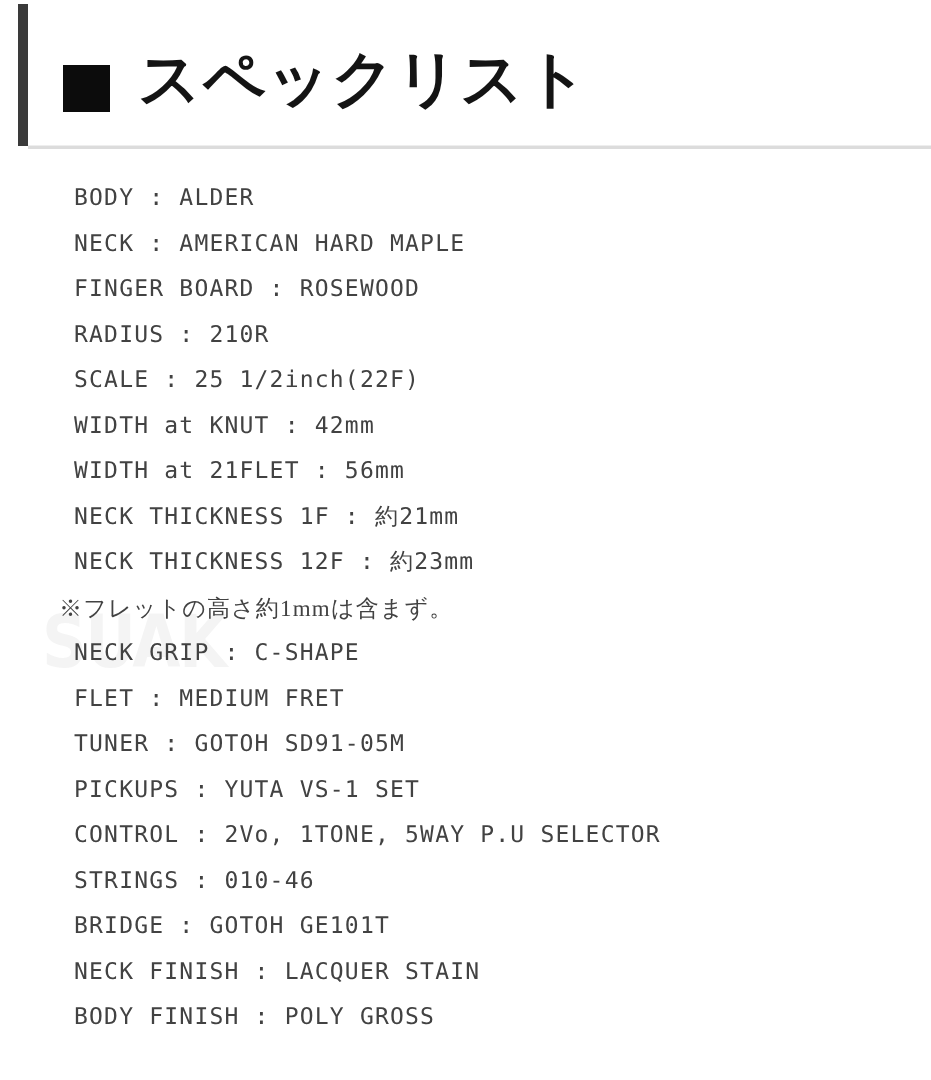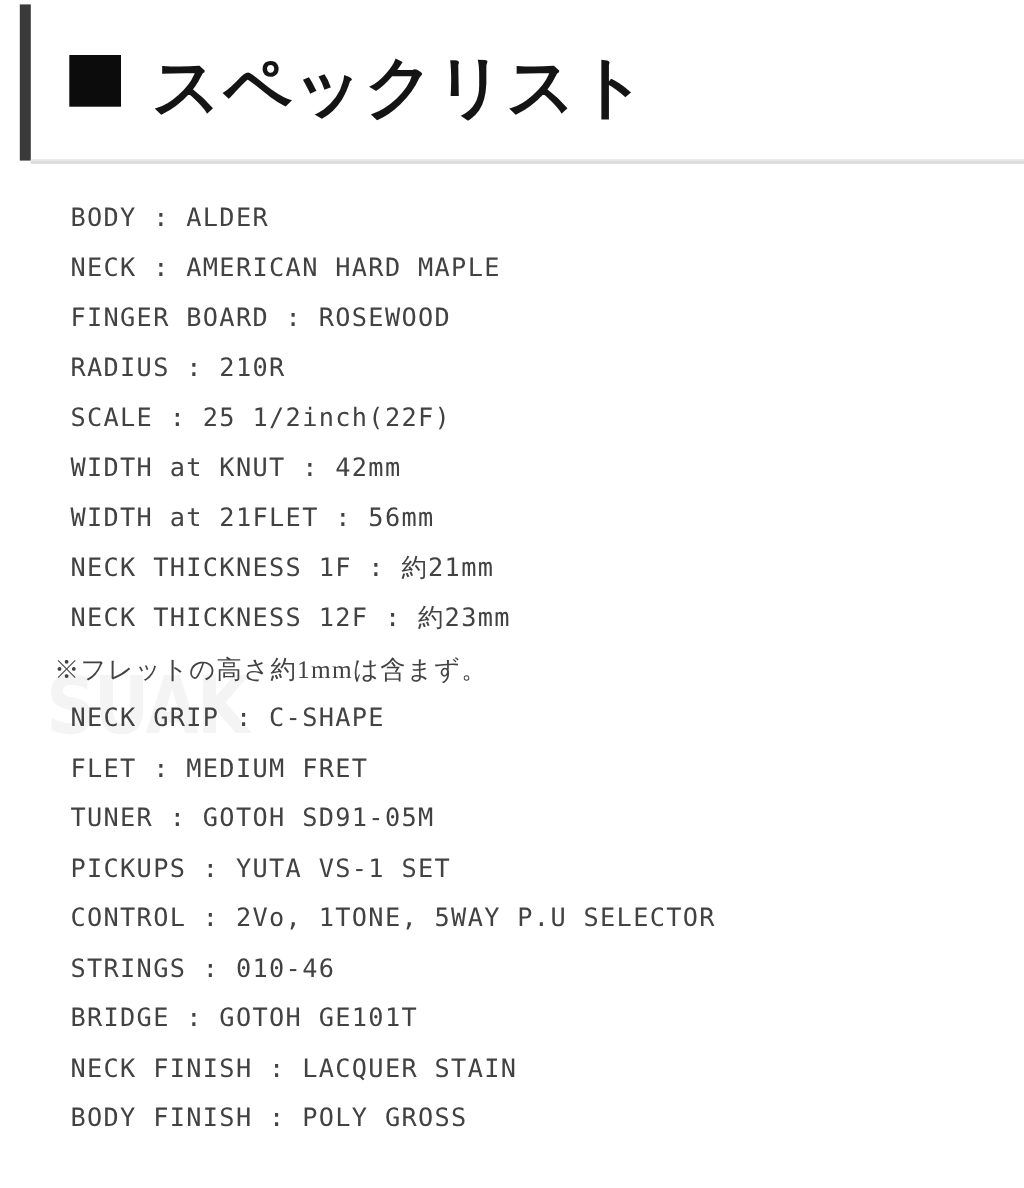--- a/index.html
+++ b/index.html
@@ -25,21 +25,21 @@
   .accent-bar {
     position: absolute;
     left: 18px; top: 4px;
     width: 10px; height: 142px;
     background: var(--bar-color);
   }
   .header {
     position: absolute;
     left: 63px; top: 50px;
     display: flex;
-    align-items: flex-start;
+    align-items: flex-end;
     gap: 28px;
     white-space: nowrap;
   }
   .bullet-square {
     width: 47px; height: 47px;
     background: var(--bullet-color);
     flex: 0 0 auto;
   }
   .page-title {
     font-family: "DejaVu Sans", "Liberation Sans", sans-serif;
@@ -66,21 +66,21 @@
     line-height: 1;
     letter-spacing: -2px;
     color: rgba(70, 70, 70, 0.06);
     transform: scaleX(0.82) scaleY(0.95);
     transform-origin: left top;
     z-index: 0;
     user-select: none;
   }
   .spec-list {
     position: absolute;
-    left: 64px; top: 176px; right: 10px;
+    left: 74px; top: 176px; right: 10px;
     z-index: 1;
     font-family: "DejaVu Sans Mono", "Liberation Mono", monospace;
     font-size: 23px;
     line-height: 45.5px;
     color: var(--body-color);
     letter-spacing: 1.2px;
     white-space: pre;
     text-rendering: geometricPrecision;
   }
   .spec-line { height: 45.5px; }

